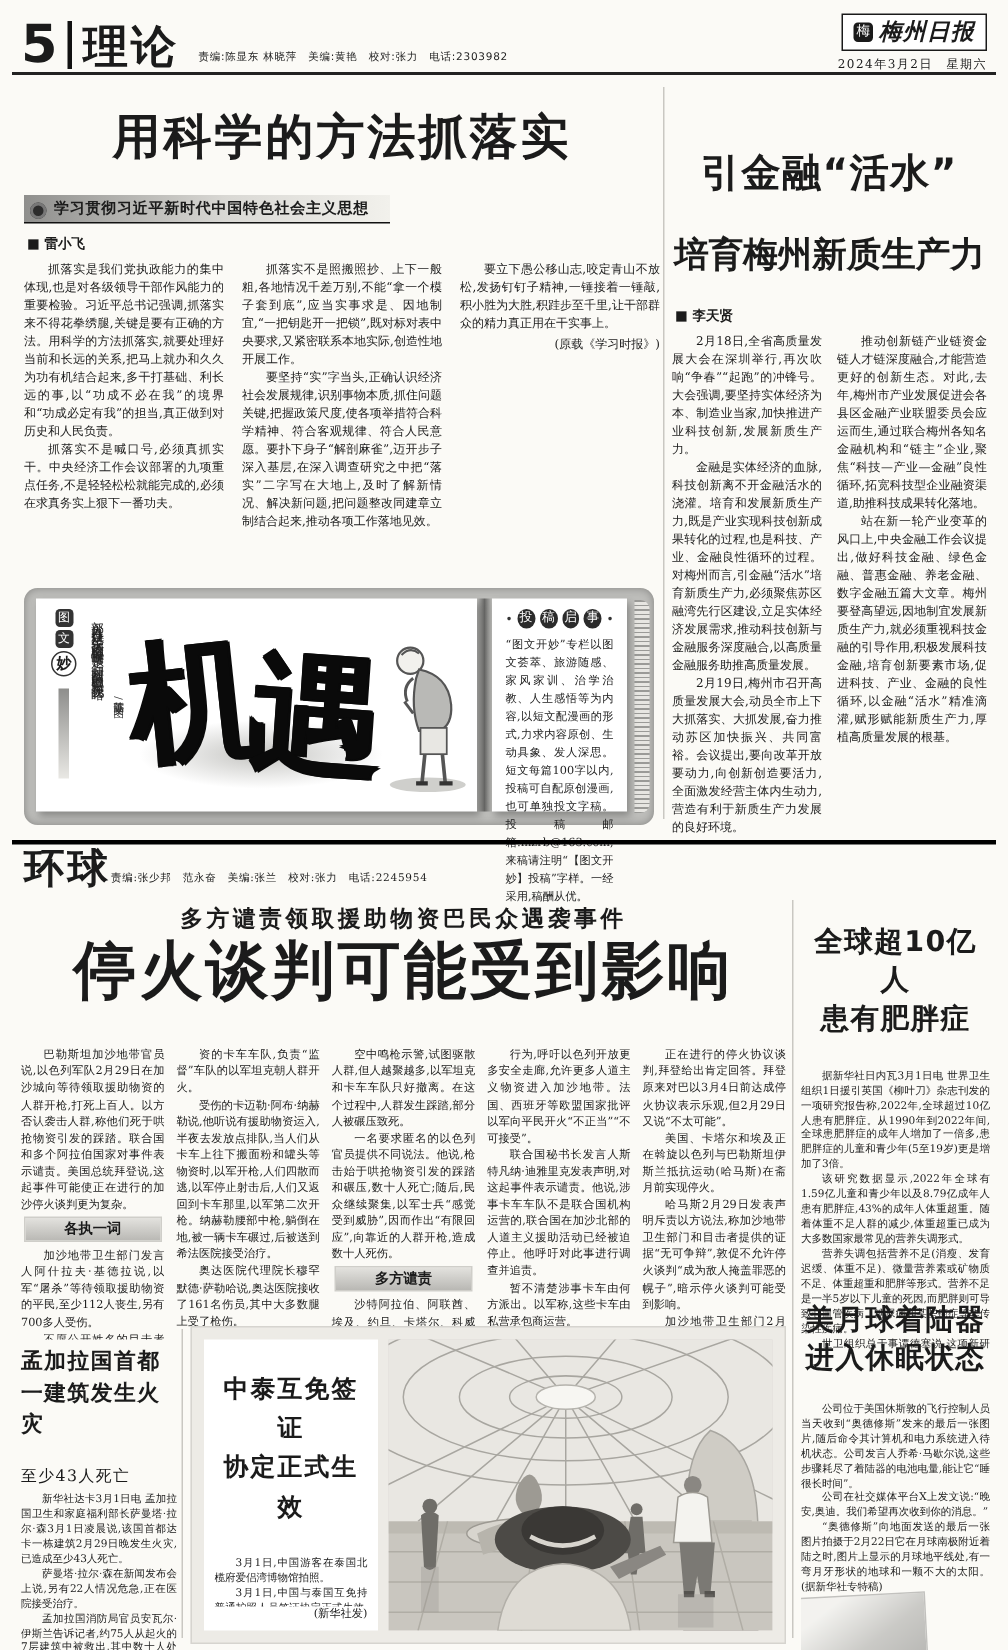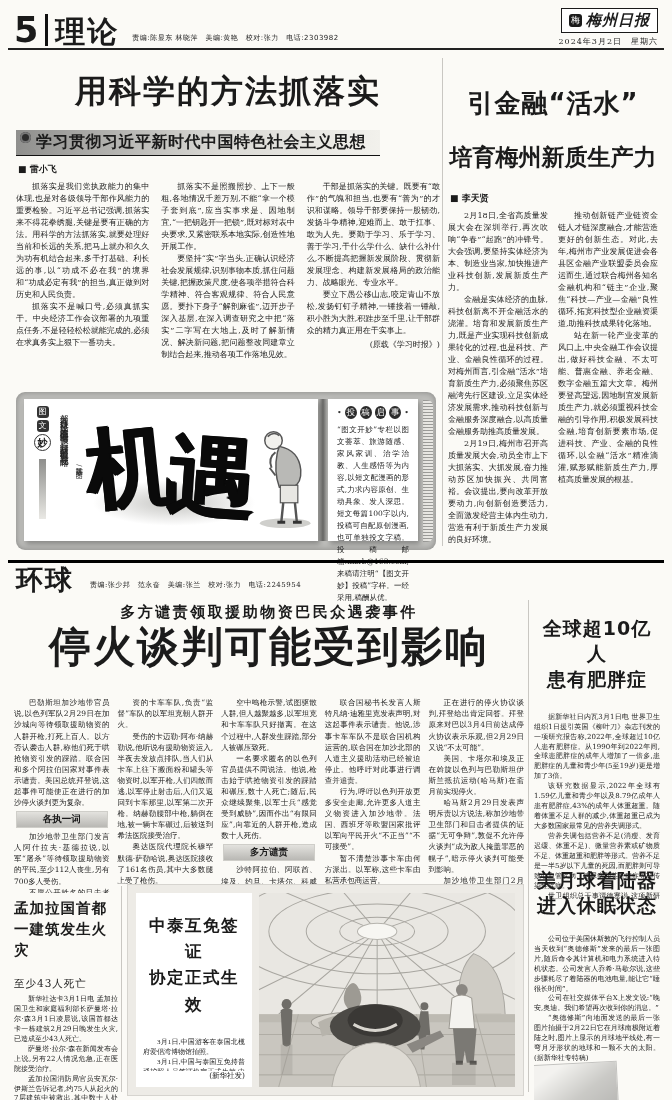--- a/index.html
+++ b/index.html
@@ -24,31 +24,31 @@
   
   .cols p{margin:0;text-indent:2em;text-align:justify;}
   .bt8 p{font-size:8px;line-height:1.5;}
   .bt75 p{font-size:7.5px;line-height:1.48;}
   .bt7 p{font-size:7px;line-height:1.42;}
 
   
   .theory{position:absolute;left:16px;top:54px;width:424px;}
   .t-head{font-family:"DejaVu Sans",sans-serif;font-size:32px;font-weight:900;text-align:center;letter-spacing:2px;line-height:1.05;}
   .t-tagrow{margin-top:11px;display:flex;align-items:center;}
-  .t-tag{display:inline-flex;align-items:flex-start;gap:5px;background:linear-gradient(90deg,#8f8f8d,#d9d8d4 55%,#f2f1ec);
-         border-bottom:1.5px solid #111;padding:2px 14px 2px 4px;font-family:"DejaVu Sans",sans-serif;font-size:16px;font-weight:700;letter-spacing:.5px;}
+  .t-tag{display:inline-flex;align-items:flex-end;gap:5px;background:linear-gradient(90deg,#8f8f8d,#d9d8d4 55%,#f2f1ec);
+         border-bottom:1.5px solid #111;padding:2px 14px 2px 4px;font-family:"DejaVu Sans",sans-serif;font-size:10px;font-weight:700;letter-spacing:.5px;}
   .t-tagicon{width:11px;height:11px;border-radius:50%;background:#2c2c2c;box-shadow:inset 0 0 0 2px #777;}
   .t-byline{font-size:9px;font-weight:700;margin:7px 0 5px 2px;font-family:"DejaVu Sans",sans-serif;}
   .t-cols{display:grid;grid-template-columns:1fr 1fr 1fr;gap:12px;height:208px;overflow:hidden;}
   .t-src{font-size:8px;text-align:right;margin-top:2px;}
 
   .vrule{position:absolute;width:1px;background:#c9c7c2;}
 
   
-  .finance{position:absolute;left:448px;top:64px;width:210px;}
+  .finance{position:absolute;left:448px;top:76px;width:210px;}
   .f-h1{font-family:"DejaVu Sans",sans-serif;font-size:26px;font-weight:900;text-align:center;letter-spacing:1px;}
   .f-h2{font-family:"DejaVu Sans",sans-serif;font-size:23px;font-weight:900;text-align:center;margin-top:5px;}
   .f-byline{font-size:9px;font-weight:700;margin:9px 0 5px 2px;font-family:"DejaVu Sans",sans-serif;}
   .f-cols{display:grid;grid-template-columns:1fr 1fr;gap:10px;height:366px;overflow:hidden;}
 
   
   .book{position:absolute;left:16px;top:392px;width:420px;height:158px;background:#bdbdba;border-radius:9px;
         box-shadow:inset 0 0 6px rgba(0,0,0,.3);}
   .book-edge{position:absolute;right:3px;top:8px;bottom:8px;width:10px;border-radius:0 6px 6px 0;
         background:repeating-linear-gradient(0deg,#9a9a97 0 1px,#e7e6e2 1px 3px);}
@@ -69,21 +69,21 @@
   .ji{transform:rotate(-6deg) translateY(-4px);}
   .yu{transform:rotate(4deg) translateY(7px);margin-left:-6px;}
   .man{width:60px;align-self:flex-end;margin-bottom:6px;}
   .badge-row{display:flex;align-items:center;justify-content:center;gap:3px;margin-bottom:5px;}
   .badge-dot{font-size:8px;color:#333;}
   .badge-ch{width:13px;height:13px;border-radius:50%;background:#2b2b2b;color:#fff;font-size:8.5px;line-height:13px;text-align:center;font-family:"DejaVu Sans",sans-serif;}
   .notice{font-size:7.5px;line-height:1.6;text-align:justify;color:#222;}
 
   
   .black-rule{position:absolute;left:8px;right:8px;top:560px;height:2.5px;background:#000;}
-  .glb{position:absolute;left:16px;top:566px;display:flex;align-items:flex-end;gap:16px;}
+  .glb{position:absolute;left:16px;top:566px;display:flex;align-items:flex-end;gap:0;}
   .glb-name{font-family:"DejaVu Sans",sans-serif;font-size:27px;font-weight:900;letter-spacing:2px;line-height:1;}
   .glb-staff{font-size:7px;margin-bottom:3px;letter-spacing:.5px;}
 
   
   .cease{position:absolute;left:14px;top:603px;width:510px;}
   .c-kick{font-family:"DejaVu Sans",sans-serif;font-size:15px;font-weight:600;text-align:center;letter-spacing:2.5px;}
   .c-head{font-family:"DejaVu Sans",sans-serif;font-size:42px;font-weight:900;text-align:center;letter-spacing:2px;line-height:1.05;margin-top:3px;}
   .c-cols{margin-top:7px;display:grid;grid-template-columns:repeat(5,1fr);gap:8px;height:196px;overflow:hidden;}
   .subhead{display:block;text-align:center;font-family:"DejaVu Sans",sans-serif;font-size:9.5px;font-weight:700;
            background:linear-gradient(180deg,#e3e2de,#b9b8b4);border:1px solid #cfcec9;margin:3px 2px;padding:1px 0;}
@@ -101,21 +101,21 @@
   
   .fire{position:absolute;left:14px;top:886px;width:104px;}
   .fire-h{font-family:"DejaVu Sans",sans-serif;font-size:14.5px;font-weight:900;line-height:1.45;letter-spacing:1px;}
   .fire-sub{font-size:10.5px;margin:16px 0 4px;letter-spacing:1px;}
   .fire .cols{height:150px;overflow:hidden;}
 
   .visa{position:absolute;left:127px;top:884px;width:397px;height:212px;background:#edebe6;border:1px solid #d6d4cf;
         padding:8px;display:flex;gap:7px;}
   .visa-txt{width:116px;background:#fff;padding:6px 7px;display:flex;flex-direction:column;}
   .visa-h{font-family:"DejaVu Sans",sans-serif;font-size:16.5px;font-weight:900;line-height:1.6;letter-spacing:1.5px;text-align:center;}
-  .visa-txt .cols{margin-top:6px;flex:1;overflow:hidden;font-family:Liberation Serif, serif;}
+  .visa-txt .cols{margin-top:6px;flex:1;overflow:hidden;}
   .visa-sign{font-size:7.5px;text-align:right;}
   .visa-photo{flex:1;background:#dcdad5;}
   .visa-photo svg{display:block;width:100%;height:100%;}
 </style>
 </head>
 <body>
 
 <div class="sheet" data-interactable="false">
 
   <div class="hdr" data-interactable="false">
@@ -148,21 +148,20 @@
       <div class="cols" data-interactable="false">
           <p data-interactable="false">抓落实是我们党执政能力的集中体现,也是对各级领导干部作风能力的重要检验。习近平总书记强调,抓落实来不得花拳绣腿,关键是要有正确的方法。用科学的方法抓落实,就要处理好当前和长远的关系,把马上就办和久久为功有机结合起来,多干打基础、利长远的事,以“功成不必在我”的境界和“功成必定有我”的担当,真正做到对历史和人民负责。</p>
           <p data-interactable="false">抓落实不是喊口号,必须真抓实干。中央经济工作会议部署的九项重点任务,不是轻轻松松就能完成的,必须在求真务实上狠下一番功夫。</p>
         </div>
       <div class="cols" data-interactable="false">
           <p data-interactable="false">抓落实不是照搬照抄、上下一般粗,各地情况千差万别,不能“拿一个模子套到底”,应当实事求是、因地制宜,“一把钥匙开一把锁”,既对标对表中央要求,又紧密联系本地实际,创造性地开展工作。</p>
           <p data-interactable="false">要坚持“实”字当头,正确认识经济社会发展规律,识别事物本质,抓住问题关键,把握政策尺度,使各项举措符合科学精神、符合客观规律、符合人民意愿。要扑下身子“解剖麻雀”,迈开步子深入基层,在深入调查研究之中把“落实”二字写在大地上,及时了解新情况、解决新问题,把问题整改同建章立制结合起来,推动各项工作落地见效。</p>
         </div>
       <div data-interactable="false">
         <div class="cols bt8" data-interactable="false">
-            <p data-interactable="false">干部是抓落实的关键。既要有“敢作”的气魄和担当,也要有“善为”的才识和谋略。领导干部要保持一股韧劲,发扬斗争精神,迎难而上、敢于扛事、敢为人先。要勤于学习、乐于学习、善于学习,干什么学什么、缺什么补什么,不断提高把握新发展阶段、贯彻新发展理念、构建新发展格局的政治能力、战略眼光、专业水平。</p>
             <p data-interactable="false">要立下愚公移山志,咬定青山不放松,发扬钉钉子精神,一锤接着一锤敲,积小胜为大胜,积跬步至千里,让干部群众的精力真正用在干实事上。</p>
           </div>
         <div class="t-src" data-interactable="false">(原载《学习时报》)</div>
       </div>
     </div>
   </section>
 
   <div class="vrule" style="left:442px;top:58px;height:488px;" data-interactable="false"></div>
 
   <section class="finance" data-interactable="false">
@@ -170,21 +169,21 @@
     <h2 class="f-h2" data-interactable="false">培育梅州新质生产力</h2>
     <div class="f-byline" data-interactable="false">■ 李天贤</div>
     <div class="f-cols bt8" data-interactable="false">
       <div class="cols" data-interactable="false">
           <p data-interactable="false">2月18日,全省高质量发展大会在深圳举行,再次吹响“争春”“起跑”的冲锋号。大会强调,要坚持实体经济为本、制造业当家,加快推进产业科技创新,发展新质生产力。</p>
           <p data-interactable="false">金融是实体经济的血脉,科技创新离不开金融活水的浇灌。培育和发展新质生产力,既是产业实现科技创新成果转化的过程,也是科技、产业、金融良性循环的过程。对梅州而言,引金融“活水”培育新质生产力,必须聚焦苏区融湾先行区建设,立足实体经济发展需求,推动科技创新与金融服务深度融合,以高质量金融服务助推高质量发展。</p>
           <p data-interactable="false">2月19日,梅州市召开高质量发展大会,动员全市上下大抓落实、大抓发展,奋力推动苏区加快振兴、共同富裕。会议提出,要向改革开放要动力,向创新创造要活力,全面激发经营主体内生动力,营造有利于新质生产力发展的良好环境。</p>
         </div>
       <div class="cols" data-interactable="false">
           <p data-interactable="false">推动创新链产业链资金链人才链深度融合,才能营造更好的创新生态。对此,去年,梅州市产业发展促进会各县区金融产业联盟委员会应运而生,通过联合梅州各知名金融机构和“链主”企业,聚焦“科技—产业—金融”良性循环,拓宽科技型企业融资渠道,助推科技成果转化落地。</p>
-          <p data-interactable="false">站在新一轮产业变革的风口上,中央金融工作会议提出,做好科技金融、不太可能、普惠金融、养老金融、数字金融五篇大文章。梅州要登高望远,因地制宜发展新质生产力,就必须重视科技金融的引导作用,积极发展科技金融,培育创新要素市场,促进科技、产业、金融的良性循环,以金融“活水”精准滴灌,赋形赋能新质生产力,厚植高质量发展的根基。</p>
+          <p data-interactable="false">站在新一轮产业变革的风口上,中央金融工作会议提出,做好科技金融、绿色金融、普惠金融、养老金融、数字金融五篇大文章。梅州要登高望远,因地制宜发展新质生产力,就必须重视科技金融的引导作用,积极发展科技金融,培育创新要素市场,促进科技、产业、金融的良性循环,以金融“活水”精准滴灌,赋形赋能新质生产力,厚植高质量发展的根基。</p>
         </div>
     </div>
   </section>
 
   <div class="book" data-interactable="false">
     <div class="book-edge" data-interactable="false"></div>
     <div class="pg pg-l" data-interactable="false">
       <div class="logo-col" data-interactable="false">
         <span class="logo-sq" data-interactable="false">图</span>
         <span class="logo-sq" data-interactable="false">文</span>
@@ -253,22 +252,22 @@
         <div class="cols bt75" data-interactable="false">
             <p data-interactable="false">空中鸣枪示警,试图驱散人群,但人越聚越多,以军坦克和卡车车队只好撤离。在这个过程中,人群发生踩踏,部分人被碾压致死。</p>
             <p data-interactable="false">一名要求匿名的以色列官员提供不同说法。他说,枪击始于哄抢物资引发的踩踏和碾压,数十人死亡;随后,民众继续聚集,以军士兵“感觉受到威胁”,因而作出“有限回应”,向靠近的人群开枪,造成数十人死伤。</p>
           </div>
         <span class="subhead" data-interactable="false">多方谴责</span>
         <div class="cols bt75" data-interactable="false">
             <p data-interactable="false">沙特阿拉伯、阿联酋、埃及、约旦、卡塔尔、科威特等多个阿拉伯国家发表声明,谴责以军针对巴勒斯坦平民的</p>
           </div>
       </div>
       <div class="cols" data-interactable="false">
+          <p data-interactable="false">行为,呼吁以色列开放更多安全走廊,允许更多人道主义物资进入加沙地带。法国、西班牙等欧盟国家批评以军向平民开火“不正当”“不可接受”。</p>
           <p data-interactable="false">联合国秘书长发言人斯特凡纳·迪雅里克发表声明,对这起事件表示谴责。他说,涉事卡车车队不是联合国机构运营的,联合国在加沙北部的人道主义援助活动已经被迫停止。他呼吁对此事进行调查并追责。</p>
-          <p data-interactable="false">行为,呼吁以色列开放更多安全走廊,允许更多人道主义物资进入加沙地带。法国、西班牙等欧盟国家批评以军向平民开火“不正当”“不可接受”。</p>
           <p data-interactable="false">暂不清楚涉事卡车由何方派出。以军称,这些卡车由私营承包商运营。</p>
           <p data-interactable="false">美国总统拜登说,美方正在研究这起事件的“两个不同版本”。记者问及这起事件会否影响</p>
         </div>
       <div class="cols" data-interactable="false">
           <p data-interactable="false">正在进行的停火协议谈判,拜登给出肯定回答。拜登原来对巴以3月4日前达成停火协议表示乐观,但2月29日又说“不太可能”。</p>
           <p data-interactable="false">美国、卡塔尔和埃及正在斡旋以色列与巴勒斯坦伊斯兰抵抗运动(哈马斯)在斋月前实现停火。</p>
           <p data-interactable="false">哈马斯2月29日发表声明斥责以方说法,称加沙地带卫生部门和目击者提供的证据“无可争辩”,敦促不允许停火谈判“成为敌人掩盖罪恶的幌子”,暗示停火谈判可能受到影响。</p>
           <p data-interactable="false">加沙地带卫生部门2月29日发表声明说,去年10月7日新一轮巴以冲突爆发以来,以军在加沙地带的军事行动已造成超过3万人死亡、逾7万人受伤。(新华社专特稿)</p>
         </div>
     </div>

